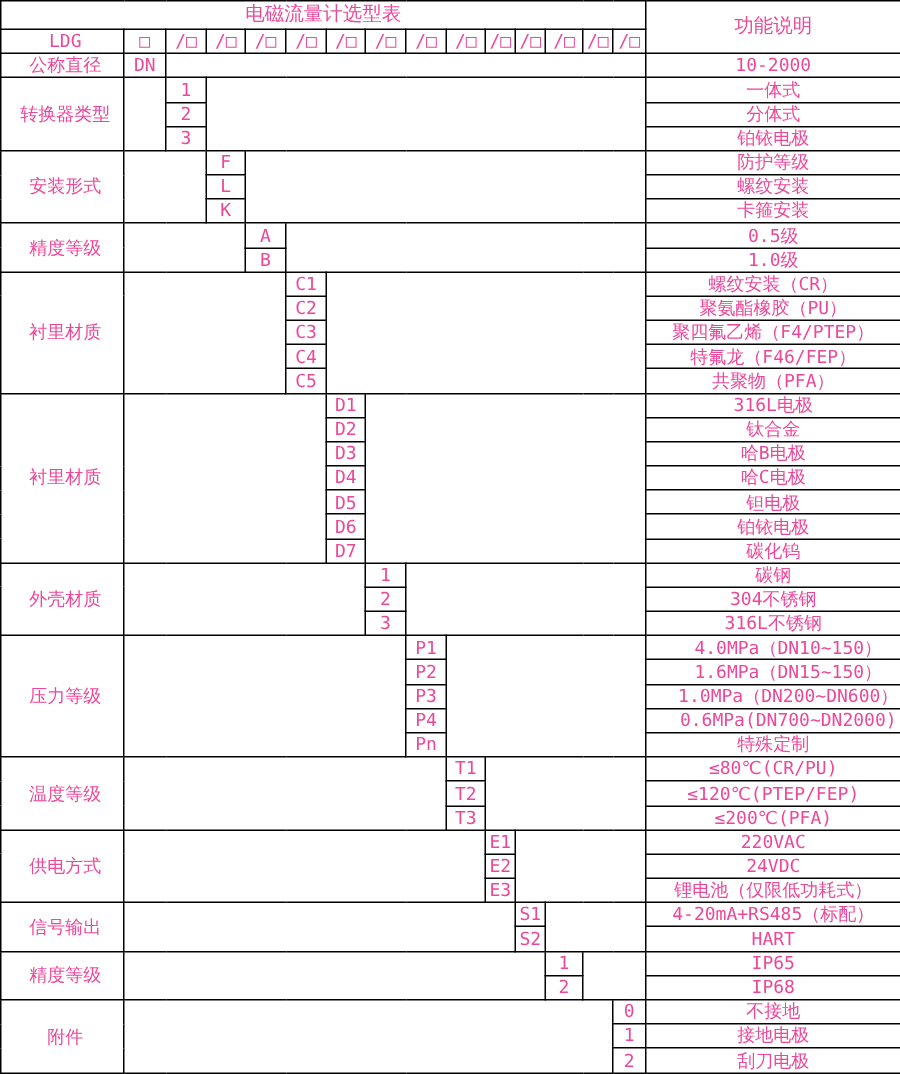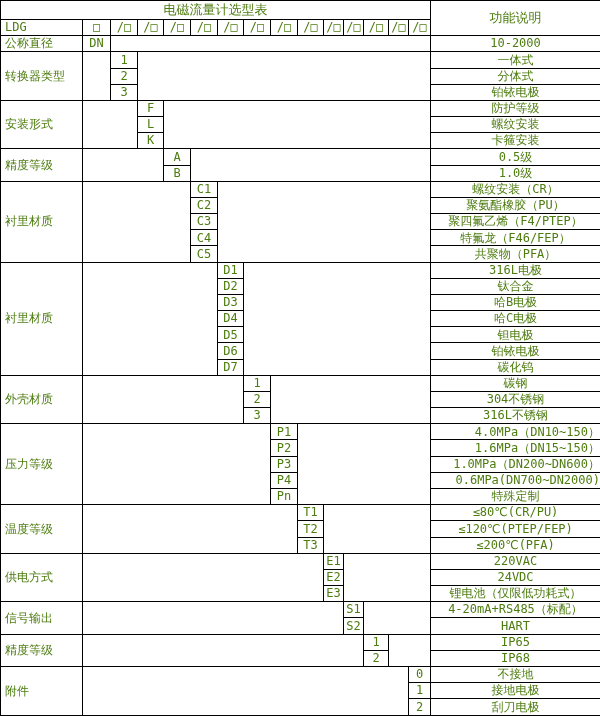--- a/index.html
+++ b/index.html
@@ -1,26 +1,26 @@
 <!DOCTYPE html>
 <html><head>
 <meta charset="utf-8">
 <style>
   html,body{margin:0;padding:0;background:#ffffff;}
   body{width:600px;height:716px;}
   table{width:600px;height:716px;border-collapse:collapse;table-layout:fixed;
         font-family:"DejaVu Sans Mono","DejaVu Sans","Liberation Sans",sans-serif;
-        font-size:12px;color:#4d7c0f;background:#fff;}
+        font-size:12px;color:#ec4899;background:#fff;}
   td{border:1px solid #000;padding:0;margin:0;text-align:center;vertical-align:middle;
      white-space:nowrap;overflow:hidden;line-height:1.05;}
   tr.title-row{height:19px;}
   td.title{font-size:13px;}
   td.fnhead{font-size:13px;margin-left:21px;}
-  td.cat{text-align:left;padding-left:4px;}
-  td.al{text-align:right;padding-left:20px;}
+  td.cat{text-align:center;padding-left:4px;}
+  td.al{text-align:center;padding-left:20px;}
 </style>
 </head>
 <body>
 
 <table>
 <colgroup>
   <col style="width:82px">
       <col style="width:28px">
       <col style="width:27px">
       <col style="width:26px">

